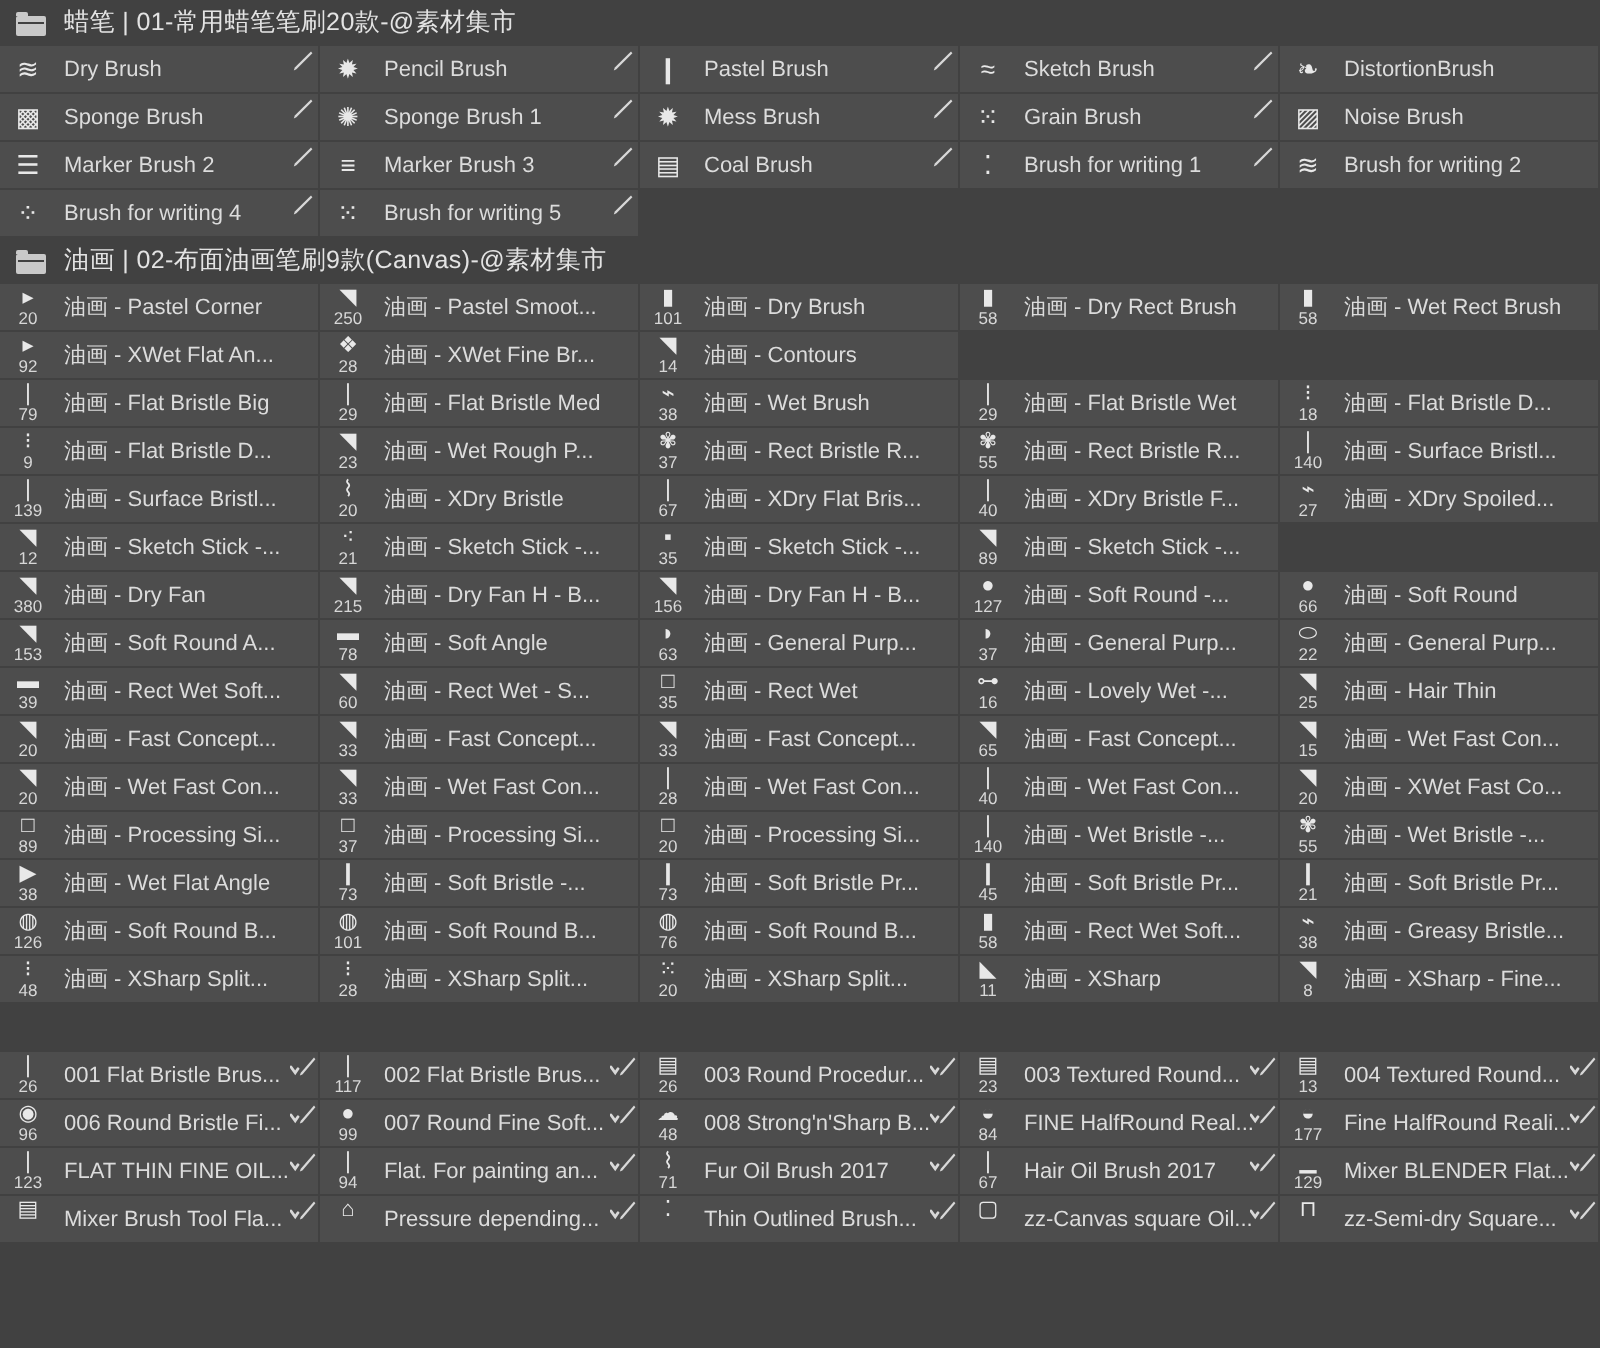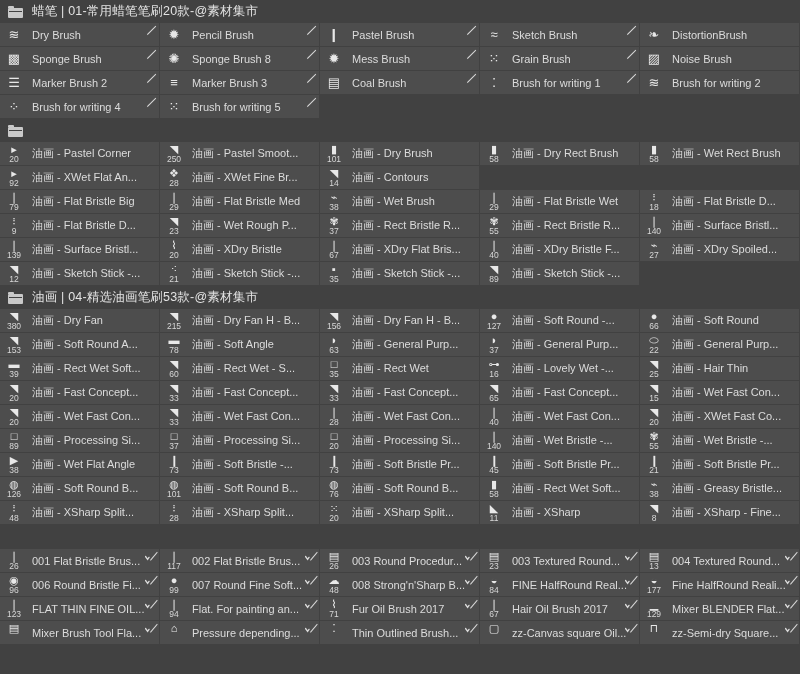--- a/index.html
+++ b/index.html
@@ -148,21 +148,21 @@
         <span class="corner">
           <svg width="12" height="11" viewBox="0 0 12 11">
             <path d="M10.5 0.8 L11.2 1.6 L3.2 9.6 L1.9 10.2 L2.4 8.8 Z" fill="#d8d8d8"></path>
           </svg>
         </span>
       </div>
       <div class="item">
         <span class="thumb big">
           <span class="glyph">✺</span>
         </span>
-        <span class="label">Sponge Brush 8</span>
+        <span class="label">Sponge Brush 1</span>
         <span class="corner">
           <svg width="12" height="11" viewBox="0 0 12 11">
             <path d="M10.5 0.8 L11.2 1.6 L3.2 9.6 L1.9 10.2 L2.4 8.8 Z" fill="#d8d8d8"></path>
           </svg>
         </span>
       </div>
       <div class="item">
         <span class="thumb big">
           <span class="glyph">✹</span>
         </span>
@@ -265,20 +265,21 @@
       <div class="item empty"></div>
       <div class="item empty"></div>
       <div class="item empty"></div>
     </div>
     <div class="group-header">
       <span class="folder-icon">
         <span class="tab"></span>
         <span class="body"></span>
         <span class="slit"></span>
       </span>
+      <span class="group-title">油画 | 02-布面油画笔刷9款(Canvas)-@素材集市</span>
     </div>
     <div class="grid">
       <div class="item">
         <span class="thumb">
           <span class="glyph">▸</span>
           <span class="size">20</span>
         </span>
         <span class="label">油画 - Pastel Corner</span>
       </div>
       <div class="item">
@@ -461,28 +462,20 @@
         <span class="label">油画 - Sketch Stick -...</span>
       </div>
       <div class="item">
         <span class="thumb">
           <span class="glyph">◥</span>
           <span class="size">89</span>
         </span>
         <span class="label">油画 - Sketch Stick -...</span>
       </div>
       <div class="item empty"></div>
-    </div>
-    <div class="group-header">
-      <span class="folder-icon">
-        <span class="tab"></span>
-        <span class="body"></span>
-        <span class="slit"></span>
-      </span>
-      <span class="group-title">油画 | 04-精选油画笔刷53款-@素材集市</span>
     </div>
     <div class="grid">
       <div class="item">
         <span class="thumb">
           <span class="glyph">◥</span>
           <span class="size">380</span>
         </span>
         <span class="label">油画 - Dry Fan</span>
       </div>
       <div class="item">

